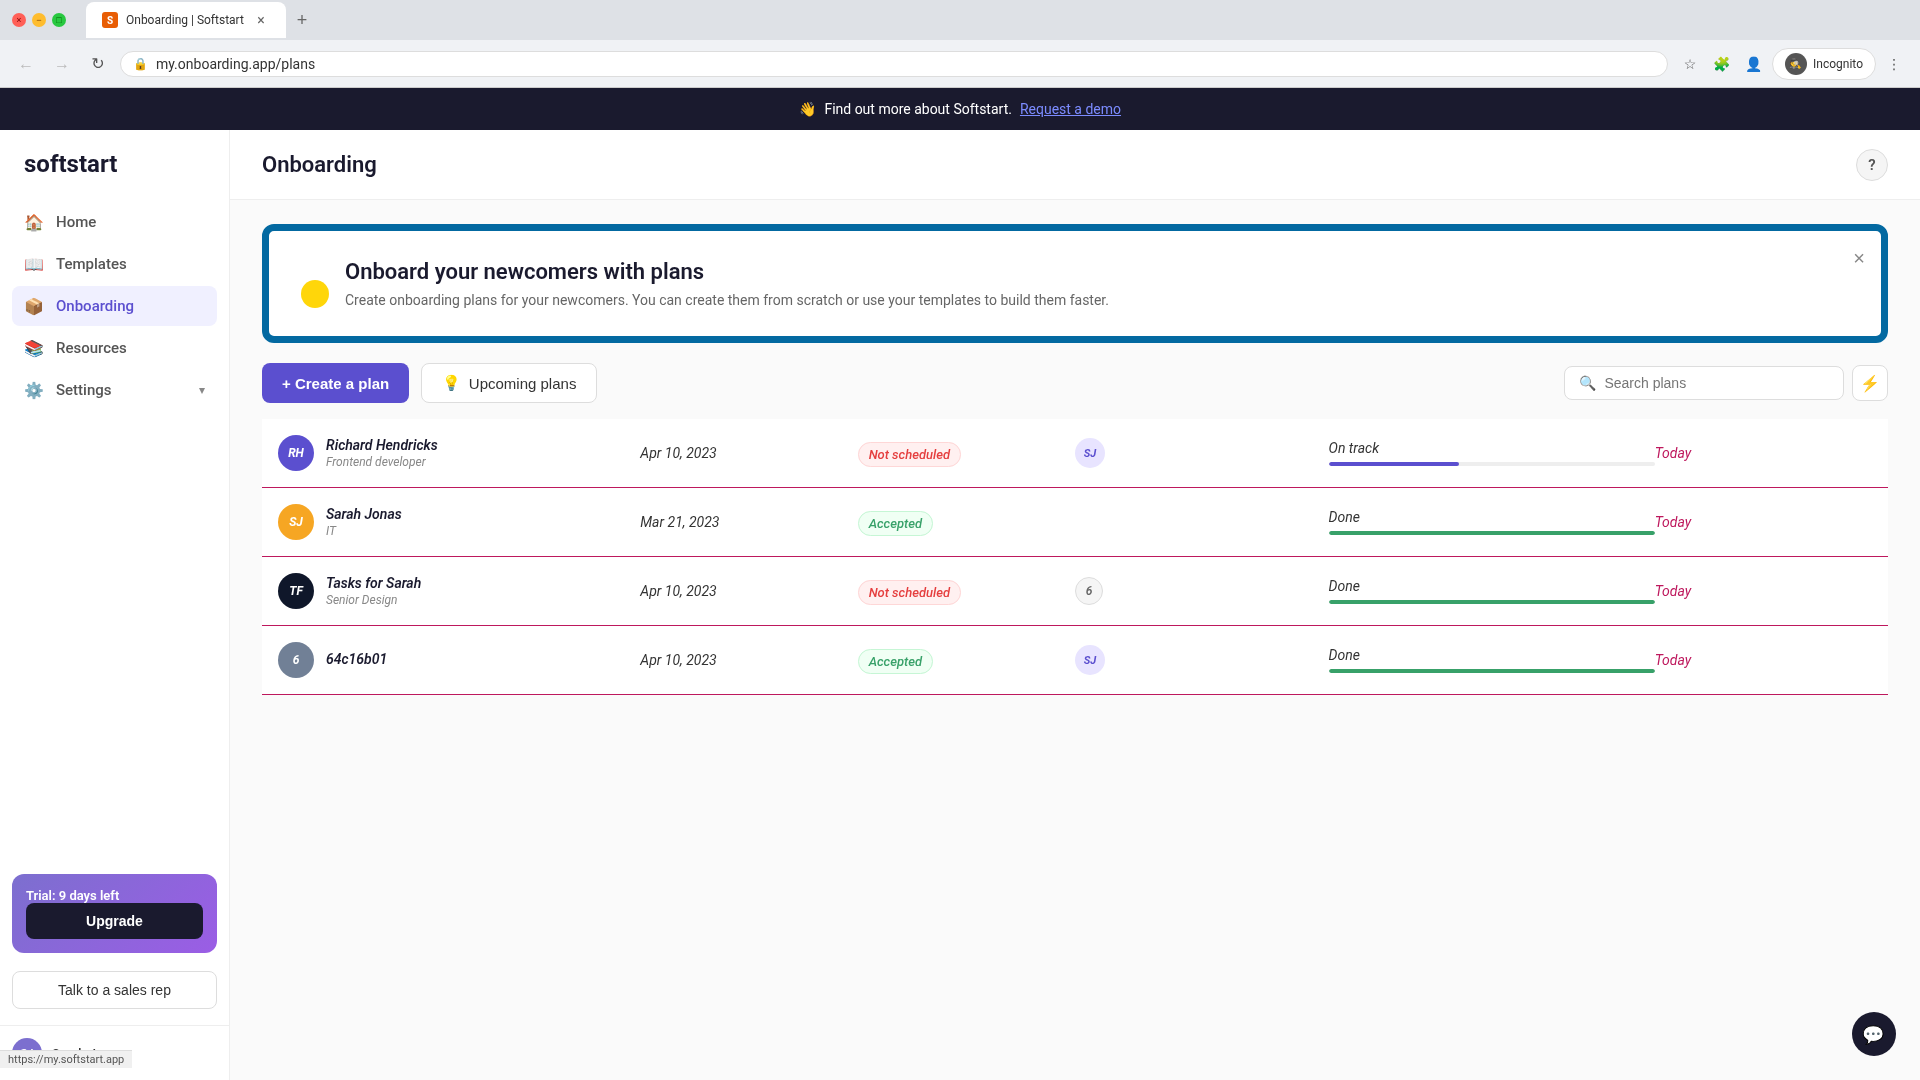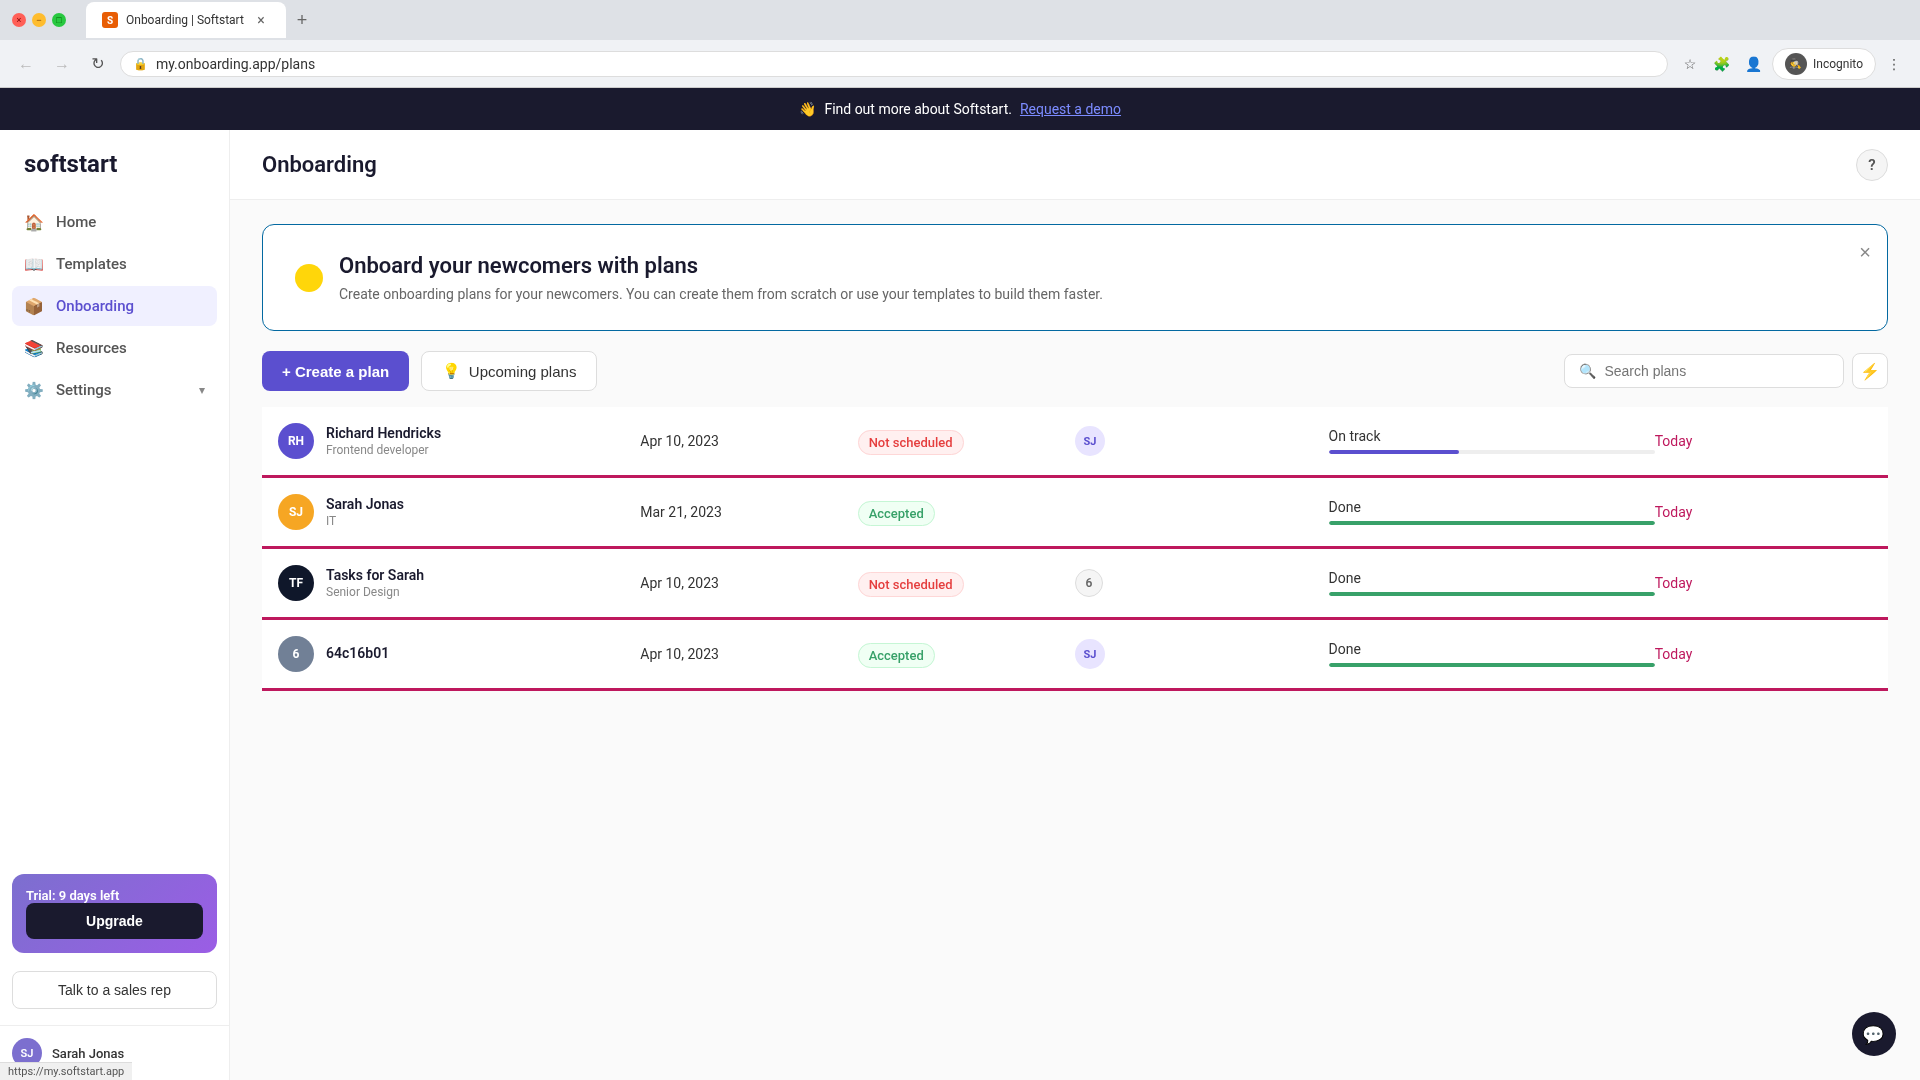--- a/index.html
+++ b/index.html
@@ -55,40 +55,40 @@
     .user-avatar { width: 30px; height: 30px; border-radius: 50%; background: #7c6fcf; display: flex; align-items: center; justify-content: center; font-size: 11px; color: white; font-weight: 600; }
     .user-name { font-size: 13px; color: #333; font-weight: 500; }
 
     
     .main-content { flex: 1; display: flex; flex-direction: column; background: #fafafa; }
     .main-header { background: #fff; border-bottom: 1px solid #eee; padding: 16px 32px; display: flex; align-items: center; justify-content: space-between; height: 70px; }
     .page-title { font-size: 22px; font-weight: 600; color: #1a1a2e; }
     .help-icon { width: 32px; height: 32px; border-radius: 50%; background: #f5f5f5; border: 1px solid #ddd; display: flex; align-items: center; justify-content: center; cursor: pointer; font-size: 15px; color: #555; font-weight: 600; }
 
     
-    .info-banner { background: #fff; border: 1px solid #0369a1; margin: 24px 32px 0; border-radius: 12px; padding: 28px 32px; display: flex; align-items: center; gap: 16px; position: relative; }
+    .info-banner { background: #fff; border: 7px solid #0369a1; margin: 24px 32px 0; border-radius: 12px; padding: 28px 32px; display: flex; align-items: flex-end; gap: 16px; position: relative; }
     .banner-icon { width: 28px; height: 28px; background: #ffd60a; border-radius: 50%; flex-shrink: 0; }
     .banner-text-area { flex: 1; }
     .banner-title { font-size: 22px; font-weight: 600; color: #1a1a2e; margin-bottom: 8px; }
     .banner-desc { font-size: 14px; color: #666; }
     .banner-close { position: absolute; top: 16px; right: 16px; background: none; border: none; font-size: 20px; cursor: pointer; color: #888; }
 
     
     .actions-bar { display: flex; align-items: center; justify-content: space-between; padding: 20px 32px 16px; }
     .actions-left { display: flex; gap: 12px; }
     .create-btn { background: #5b4fcf; color: white; border: none; border-radius: 8px; padding: 10px 20px; font-size: 15px; font-weight: 600; cursor: pointer; display: flex; align-items: center; gap: 8px; text-align: right; }
     .upcoming-btn { background: #fff; color: #333; border: 1px solid #ddd; border-radius: 8px; padding: 10px 20px; font-size: 15px; font-weight: 500; cursor: pointer; display: flex; align-items: center; gap: 8px; }
     .search-bar { display: flex; align-items: center; background: #fff; border: 1px solid #ddd; border-radius: 8px; padding: 8px 14px; gap: 8px; min-width: 280px; }
     .search-bar input { border: none; outline: none; font-size: 14px; color: #333; background: transparent; flex: 1; }
     .filter-btn { width: 36px; height: 36px; background: #fff; border: 1px solid #ddd; border-radius: 8px; display: flex; align-items: center; justify-content: center; cursor: pointer; color: #666; font-size: 16px; margin-left: 8px; }
 
     
     .plans-table { padding: 0 32px; overflow-y: auto; }
     .table-header { display: grid; grid-template-columns: 2fr 1.2fr 1.2fr 1.4fr 1.8fr 1.2fr; padding: 10px 16px; color: #888; font-size: 12px; font-weight: 600; text-transform: uppercase; letter-spacing: 0.5px; border-bottom: 1px solid #eee; }
-    .table-row { display: grid; grid-template-columns: 2fr 1.2fr 1.2fr 1.4fr 1.8fr 1.2fr; padding: 16px 16px; align-items: center; border-bottom: 3px solid #be185d; background: #fff; cursor: pointer; }
+    .table-row { display: grid; grid-template-columns: 2fr 1.2fr 1.2fr 1.4fr 1.8fr 1.2fr; padding: 16px 16px; align-items: center; border-bottom: 1px solid #be185d; background: #fff; cursor: pointer; font-style: italic; }
     .person-cell { display: flex; align-items: center; gap: 12px; }
     .person-avatar { width: 36px; height: 36px; border-radius: 50%; display: flex; align-items: center; justify-content: center; font-size: 12px; font-weight: 700; color: white; flex-shrink: 0; }
     .person-name { font-size: 14px; font-weight: 600; color: #1a1a2e; }
     .person-role { font-size: 12px; color: #888; margin-top: 2px; }
     .date-text { font-size: 14px; color: #333; }
     .badge { padding: 4px 10px; border-radius: 20px; font-size: 13px; font-weight: 500; }
     .badge-not-scheduled { background: #fff0f0; color: #e53e3e; border: 1px solid #fed7d7; }
     .badge-accepted { background: #f0fff4; color: #38a169; border: 1px solid #c6f6d5; }
     .teammate-badge { width: 30px; height: 30px; border-radius: 50%; background: #e8e4ff; color: #5b4fcf; display: flex; align-items: center; justify-content: center; font-size: 11px; font-weight: 700; }
     .number-badge { width: 28px; height: 28px; border-radius: 50%; background: #f5f5f5; border: 1px solid #ddd; display: flex; align-items: center; justify-content: center; font-size: 12px; font-weight: 600; color: #666; }
@@ -97,21 +97,21 @@
     .progress-bar { height: 4px; background: #eee; border-radius: 2px; overflow: hidden; }
     .progress-fill { height: 100%; border-radius: 2px; }
     .progress-green { background: #38a169; }
     .progress-blue { background: #5b4fcf; }
     .last-modified { font-size: 14px; color: #be185d; }
 
     
     .chat-widget { position: fixed; bottom: 24px; right: 24px; width: 44px; height: 44px; background: #1a1a2e; border-radius: 50%; display: flex; align-items: center; justify-content: center; cursor: pointer; color: white; font-size: 18px; }
 
     
-    .status-bar { position: fixed; bottom: 0; left: 0; background: #f0f0f0; padding: 2px 8px; font-size: 11px; color: #555; border-top: 1px solid #ddd; z-index: 100; }
+    .status-bar { position: fixed; bottom: 12px; left: 0; background: #f0f0f0; padding: 2px 8px; font-size: 11px; color: #555; border-top: 1px solid #ddd; z-index: 100; }
   </style>
 </head>
 <body>
 
 <div class="browser-chrome">
   <div class="browser-titlebar">
     <div class="browser-controls">
       <button class="browser-btn btn-close">×</button>
       <button class="browser-btn btn-min">−</button>
       <button class="browser-btn btn-max">□</button>

